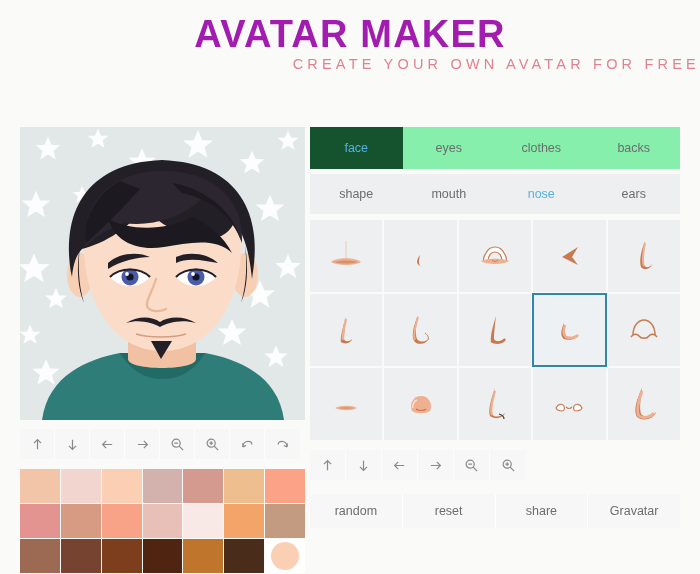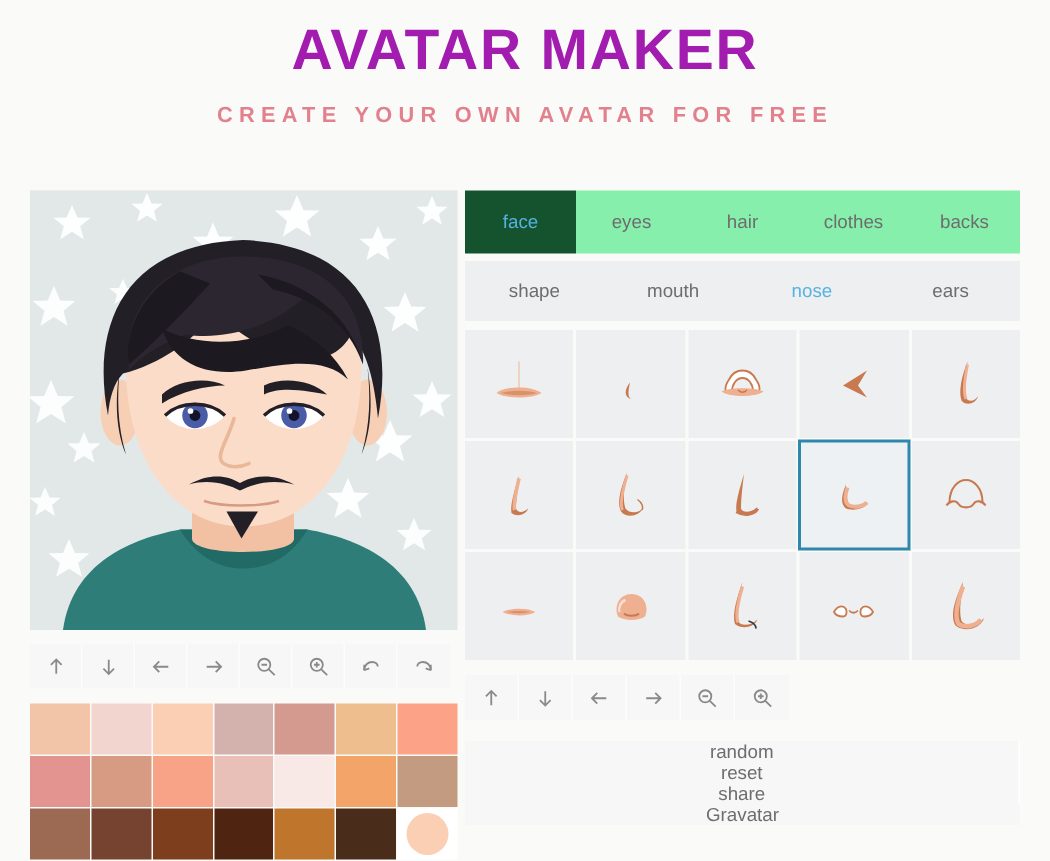--- a/index.html
+++ b/index.html
@@ -17,22 +17,22 @@
     color: #a21caf;
     font-size: 38px;
     font-weight: bold;
     letter-spacing: 1.2px;
     line-height: 1.1;
   }
   .app-subtitle {
     color: #e2818e;
     font-size: 14.5px;
     letter-spacing: 4.2px;
-    margin-top: 13px;
-    font-weight: bold;
+    font-weight: normal;
+    text-align: right;
   }
 
   
   .columns {
     position: absolute;
     top: 127px; left: 0;
     width: 700px;
     display: flex;
   }
   .left-col { width: 305px; padding-left: 20px; }
@@ -126,21 +126,20 @@
     outline: 2px solid #2f88ab;
     outline-offset: -1px;
     background: #eef1f3;
   }
 
   
   .actions {
     display: flex;
     width: 370px;
     margin-top: 14px;
-    flex-direction: column;
   }
   .action-btn {
     flex: 1;
     height: 34px;
     background: #f7f7f7;
     border-right: 1px solid #ffffff;
     display: flex; align-items: center; justify-content: center;
     font-size: 12.5px;
     color: #6d6d6d;
   }
@@ -362,23 +361,20 @@
     <div class="right-col">
 
       <div class="tabs" id="tabs">
           <div class="tab active">
             <span>face</span>
           </div>
           <div class="tab">
             <span>eyes</span>
           </div>
           <div class="tab">
-            <span>hair</span>
-          </div>
-          <div class="tab">
             <span>clothes</span>
           </div>
           <div class="tab">
             <span>backs</span>
           </div>
         </div>
 
       <div class="subtabs" id="subtabs">
           <div class="subtab">
             <span>shape</span>

